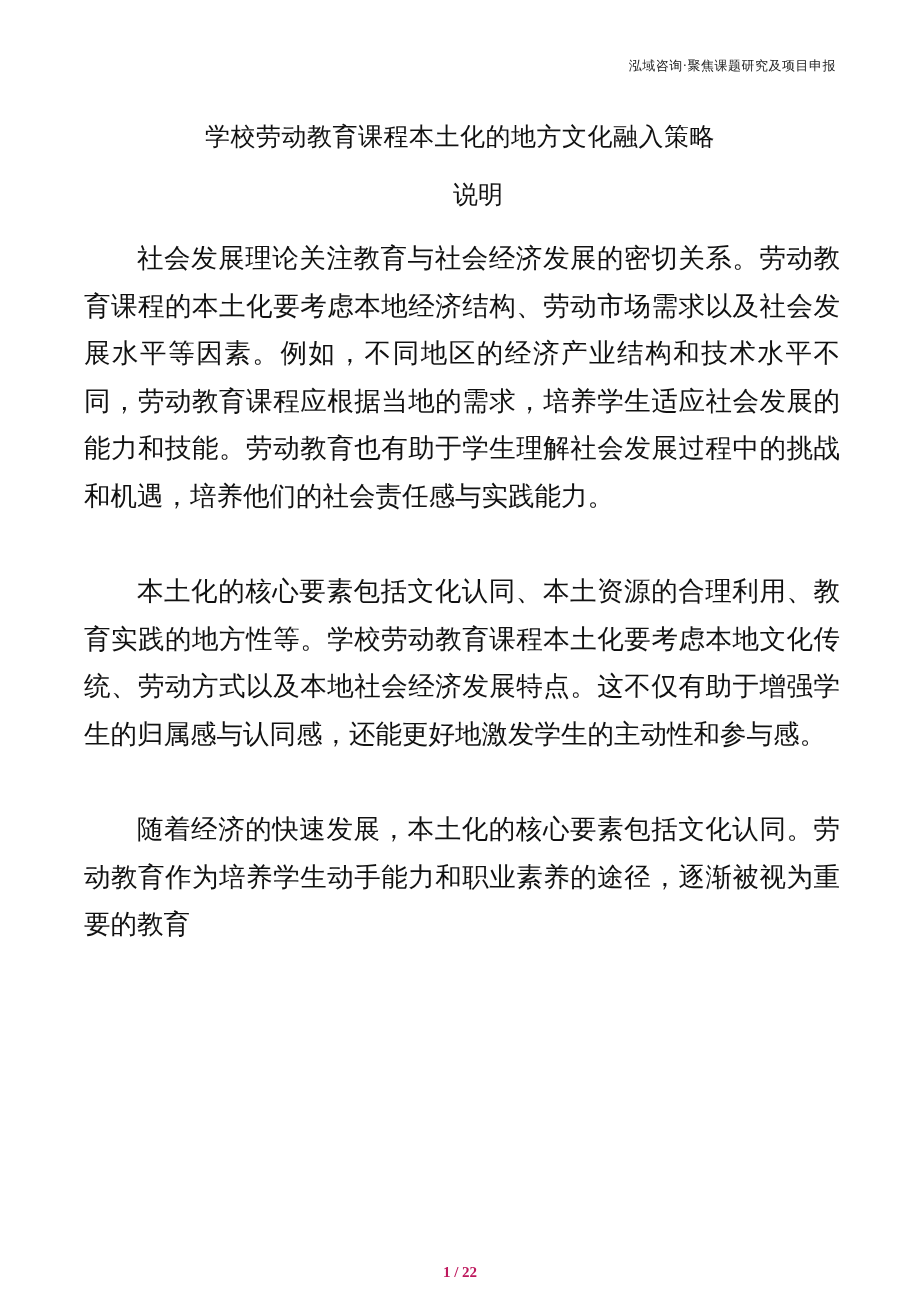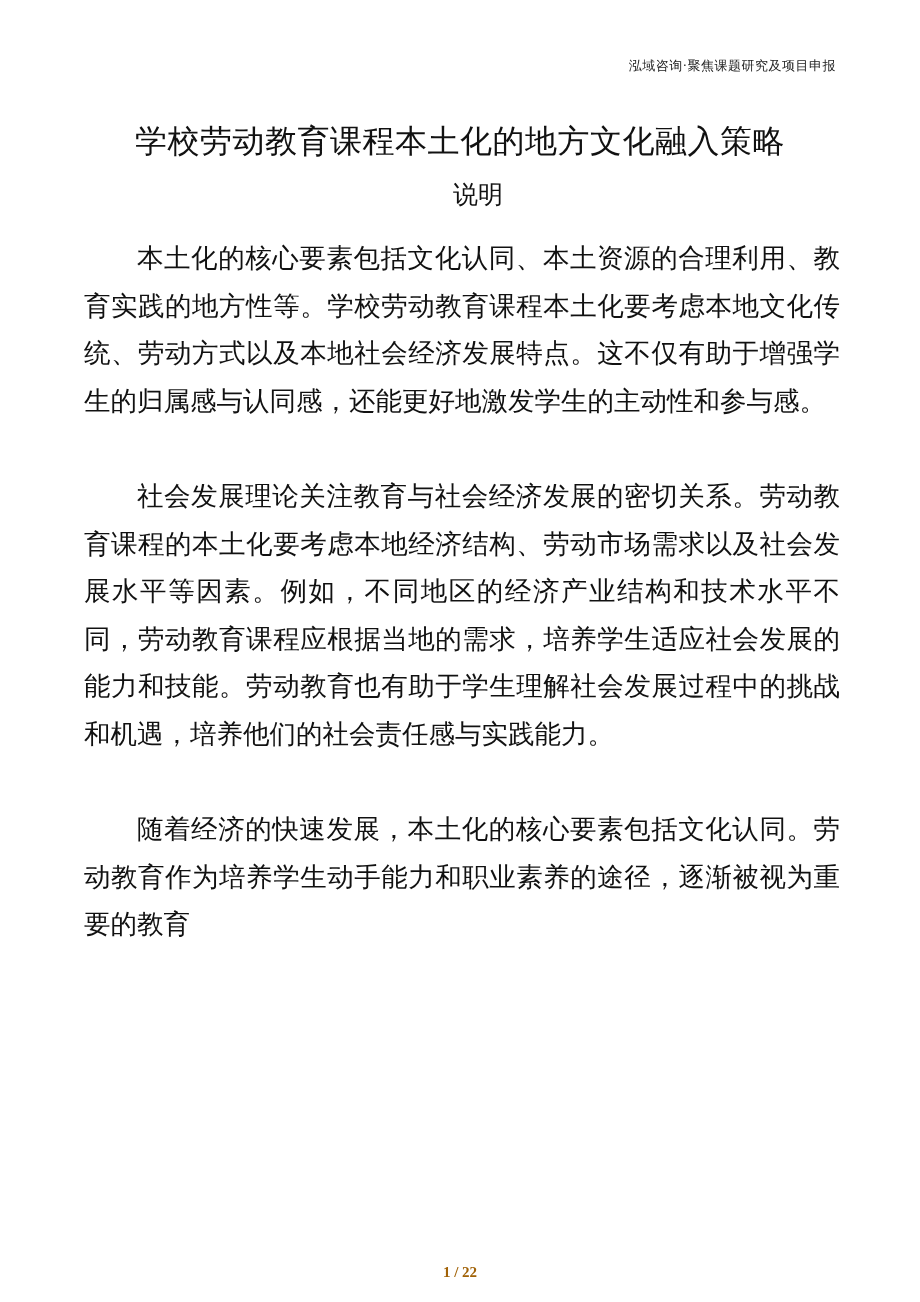--- a/index.html
+++ b/index.html
@@ -1,32 +1,32 @@
 <!DOCTYPE html>
 <html><head>
   <meta charset="utf-8">
   <style>
     html, body { margin: 0; padding: 0; background: #ffffff; }
     body { width: 920px; height: 1302px; position: relative; overflow: hidden; color: #111; font-family: "DejaVu Sans", sans-serif; }
     .header { position: absolute; top: 57px; right: 84px; font-size: 13px; color: #222; letter-spacing: 0.5px; }
-    .title { position: absolute; top: 120px; left: 0; width: 920px; text-align: center; font-size: 32px; color: #111; letter-spacing: 0.5px; }
+    .title { position: absolute; top: 120px; left: 0; width: 920px; text-align: center; font-size: 25px; color: #111; letter-spacing: 0.5px; }
     .subtitle { position: absolute; top: 178px; left: 18px; width: 920px; text-align: center; font-size: 25px; color: #111; }
     .body { position: absolute; left: 84px; top: 234px; width: 756px; font-family: "DejaVu Serif", serif; font-size: 26.5px; line-height: 47.6px; color: #111; }
     .para { margin: 0 0 47.6px 0; text-indent: 2em; text-align: justify; text-align-last: left; word-break: break-all; }
     .para:last-child { margin-bottom: 0; }
-    .footer { position: absolute; top: 1264px; left: 0; width: 920px; text-align: center; font-family: "Liberation Serif", serif; font-weight: bold; font-size: 15px; color: #a16207; }
+    .footer { position: absolute; top: 1264px; left: 0; width: 920px; text-align: center; font-family: "Liberation Serif", serif; font-weight: bold; font-size: 15px; color: #be185d; }
   </style>
 </head>
 <body>
 
 <div class="header">泓域咨询·聚焦课题研究及项目申报</div>
 
 <div class="title">学校劳动教育课程本土化的地方文化融入策略</div>
 
 <div class="subtitle">说明</div>
 
 <div class="body">
+  <p class="para">社会发展理论关注教育与社会经济发展的密切关系。劳动教育课程的本土化要考虑本地经济结构、劳动市场需求以及社会发展水平等因素。例如，不同地区的经济产业结构和技术水平不同，劳动教育课程应根据当地的需求，培养学生适应社会发展的能力和技能。劳动教育也有助于学生理解社会发展过程中的挑战和机遇，培养他们的社会责任感与实践能力。</p>
   <p class="para">本土化的核心要素包括文化认同、本土资源的合理利用、教育实践的地方性等。学校劳动教育课程本土化要考虑本地文化传统、劳动方式以及本地社会经济发展特点。这不仅有助于增强学生的归属感与认同感，还能更好地激发学生的主动性和参与感。</p>
-  <p class="para">社会发展理论关注教育与社会经济发展的密切关系。劳动教育课程的本土化要考虑本地经济结构、劳动市场需求以及社会发展水平等因素。例如，不同地区的经济产业结构和技术水平不同，劳动教育课程应根据当地的需求，培养学生适应社会发展的能力和技能。劳动教育也有助于学生理解社会发展过程中的挑战和机遇，培养他们的社会责任感与实践能力。</p>
   <p class="para">随着经济的快速发展，本土化的核心要素包括文化认同。劳动教育作为培养学生动手能力和职业素养的途径，逐渐被视为重要的教育</p>
 </div>
 
 <div class="footer">1 / 22</div>
 
 </body></html>

